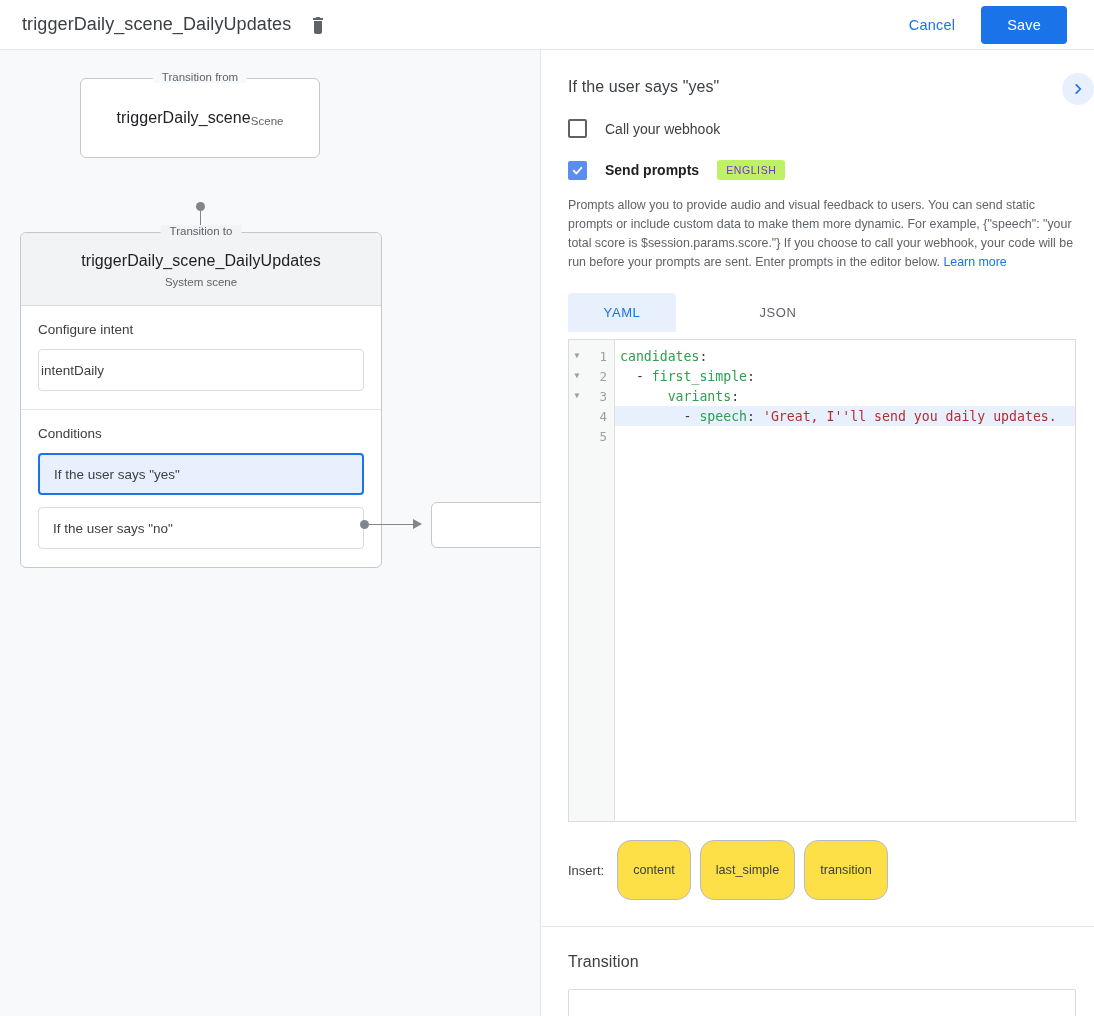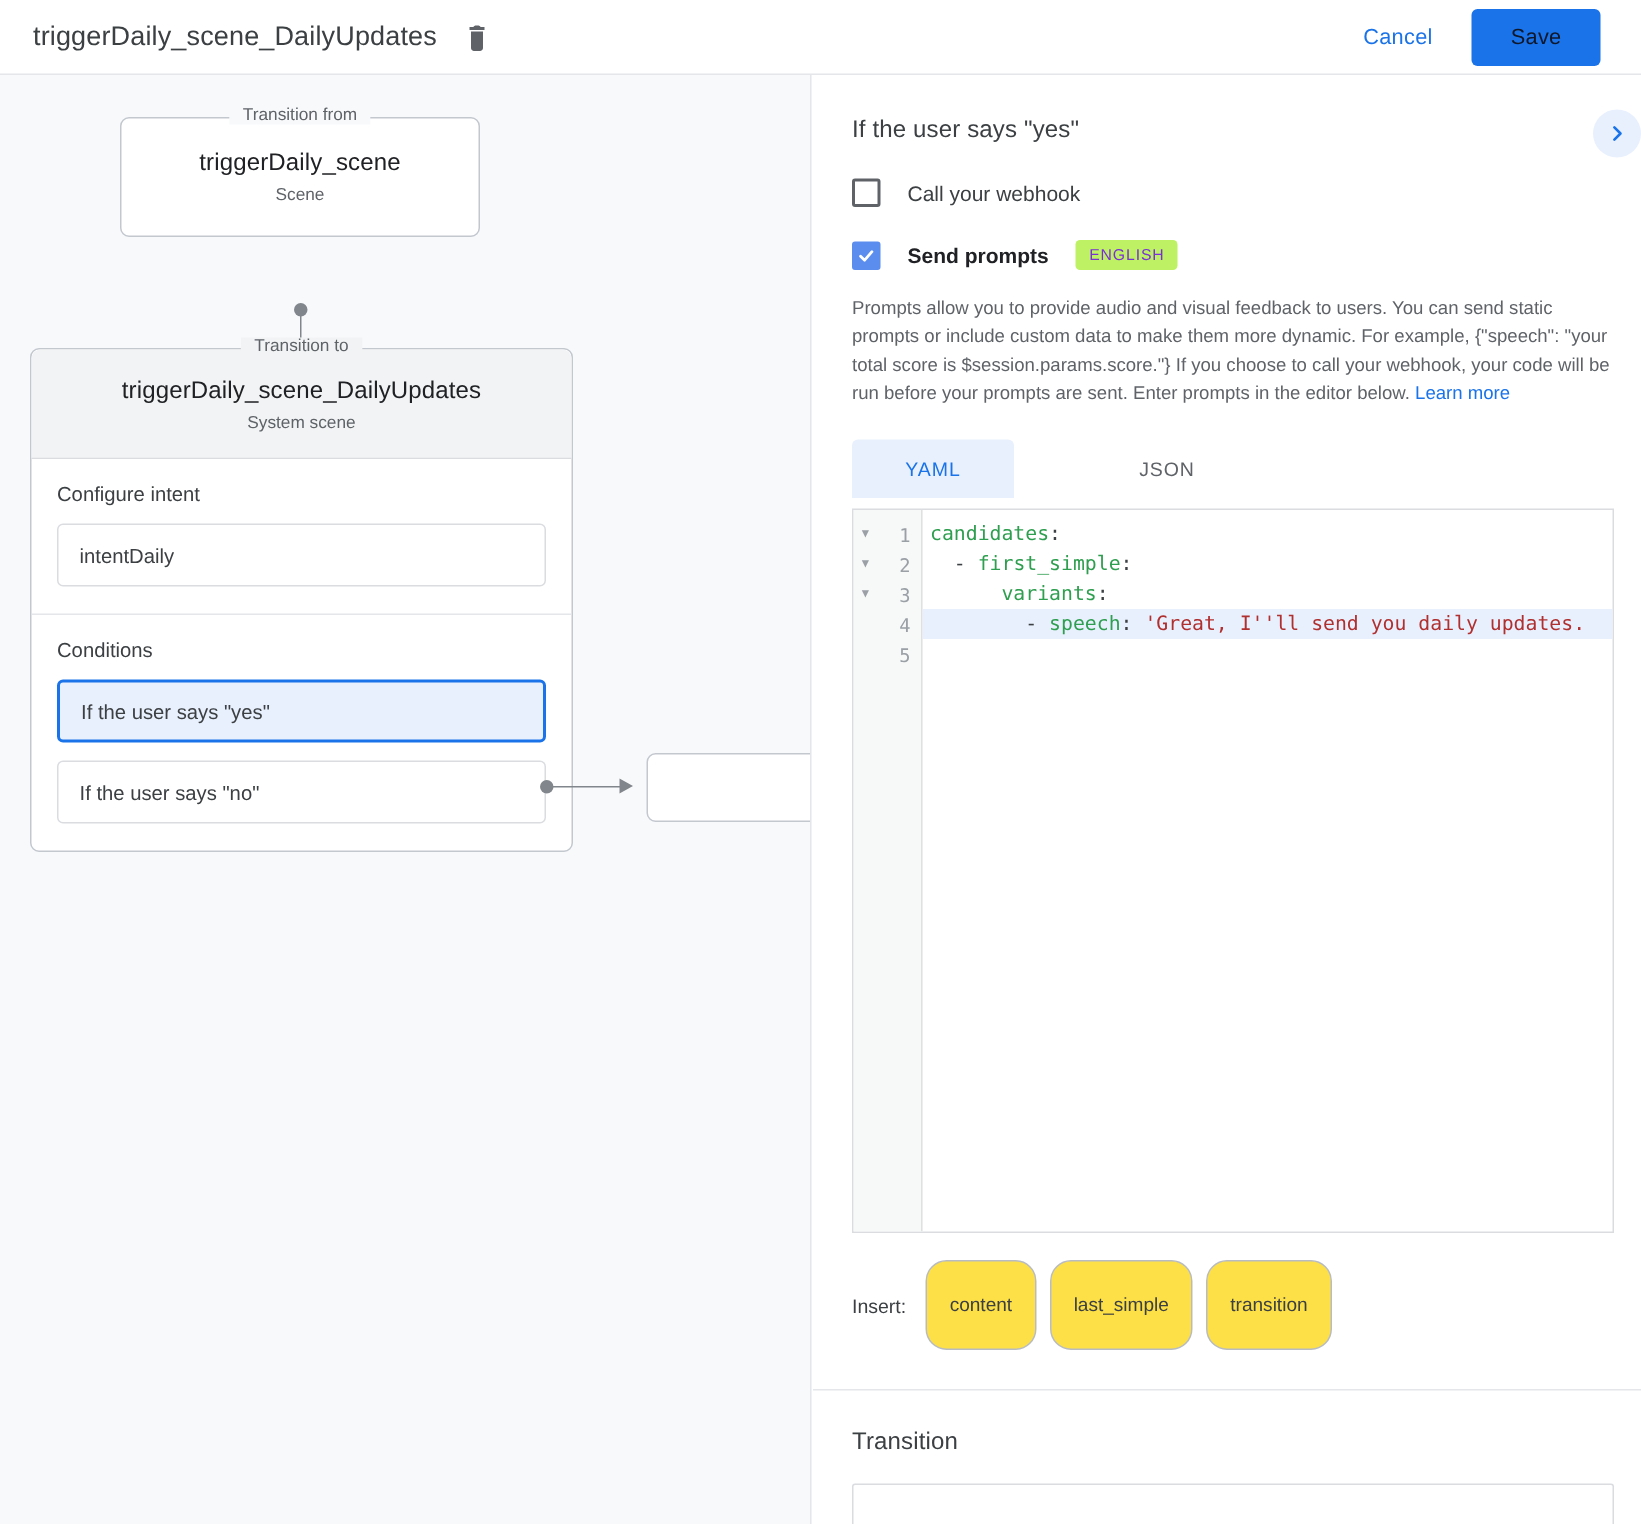--- a/index.html
+++ b/index.html
@@ -31,42 +31,42 @@
   .trash-btn svg { display: block; }
   .topbar-spacer { flex: 1; }
   .cancel-btn {
     color: #1a73e8; font-size: 14.5px; font-weight: 500;
     letter-spacing: .2px; cursor: pointer;
     padding: 9px 12px; border-radius: 4px; background: none; border: none;
     font-family: inherit;
   }
   .save-btn {
     margin-left: 14px; margin-right: 27px;
-    background: #1a73e8; color: #0f172a;
+    background: #1a73e8; color: #ffffff;
     font-size: 14.5px; font-weight: 500; letter-spacing: .2px;
     border: none; border-radius: 4px;
     padding: 0 26px; height: 38px; cursor: pointer;
     font-family: inherit;
   }
 
   
   .canvas {
     position: absolute; top: 50px; left: 0;
     width: 541px; height: 966px;
     background: #f8f9fb;
     border-right: 1px solid #e4e6e9;
     overflow: hidden;
   }
 
   .node-from {
     position: absolute; left: 80px; top: 28px;
     width: 240px; height: 80px;
     background: #ffffff;
     border: 1px solid #c3c8cf; border-radius: 6px;
-    display: flex; flex-direction: column;
+    display: flex; 
     align-items: center; justify-content: center;
     cursor: pointer;
   }
   .node-legend {
     position: absolute; top: -8px; left: 50%; transform: translateX(-50%);
     background: #f8f9fb; padding: 0 9px;
     font-size: 11.5px; color: #5f6368; white-space: nowrap;
   }
   .node-title { font-size: 16px; color: #202124; letter-spacing: .1px; }
   .node-sub { font-size: 11.5px; color: #5f6368; margin-top: 6px; }
@@ -105,21 +105,21 @@
   .node-to-head .node-legend { background: #f1f3f4; top: -8px; }
 
   .node-section { padding: 16px 17px 18px; }
   .node-section + .node-section { border-top: 1px solid #e4e6e9; }
   .section-label { font-size: 13.5px; color: #3c4043; margin-bottom: 12px; }
 
   .field-box {
     border: 1px solid #dadce0; border-radius: 4px;
     background: #fff;
     height: 42px; display: flex; align-items: center;
-    padding: 0 14px; font-size: 13.5px; color: #3c4043;
+    padding: 0 2px; font-size: 13.5px; color: #3c4043;
     cursor: pointer;
   }
   .cond-item {
     border: 1px solid #dadce0; border-radius: 4px;
     background: #fff;
     height: 42px; display: flex; align-items: center;
     padding: 0 14px; font-size: 13.5px; color: #3c4043;
     cursor: pointer; position: relative;
   }
   .cond-item + .cond-item { margin-top: 12px; }

